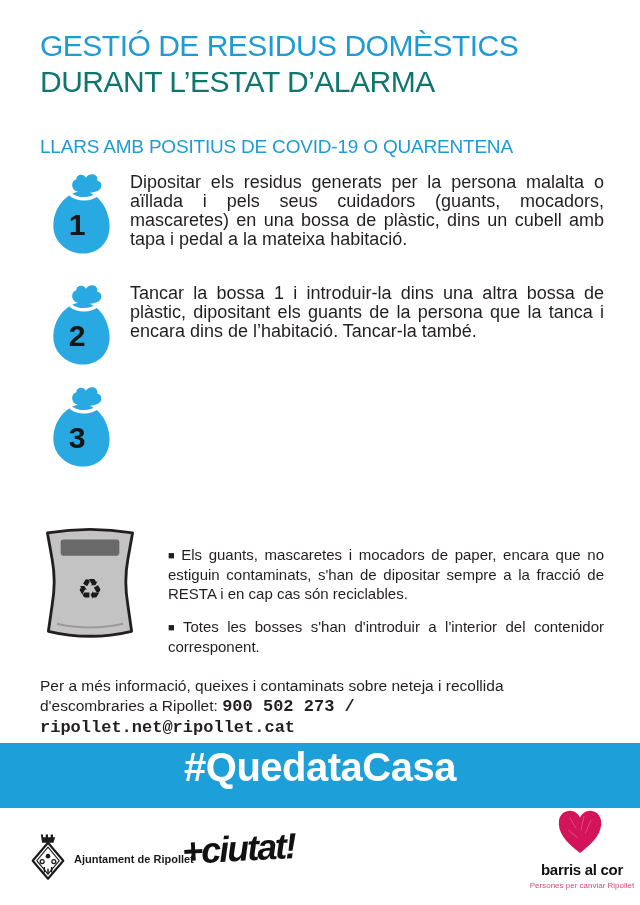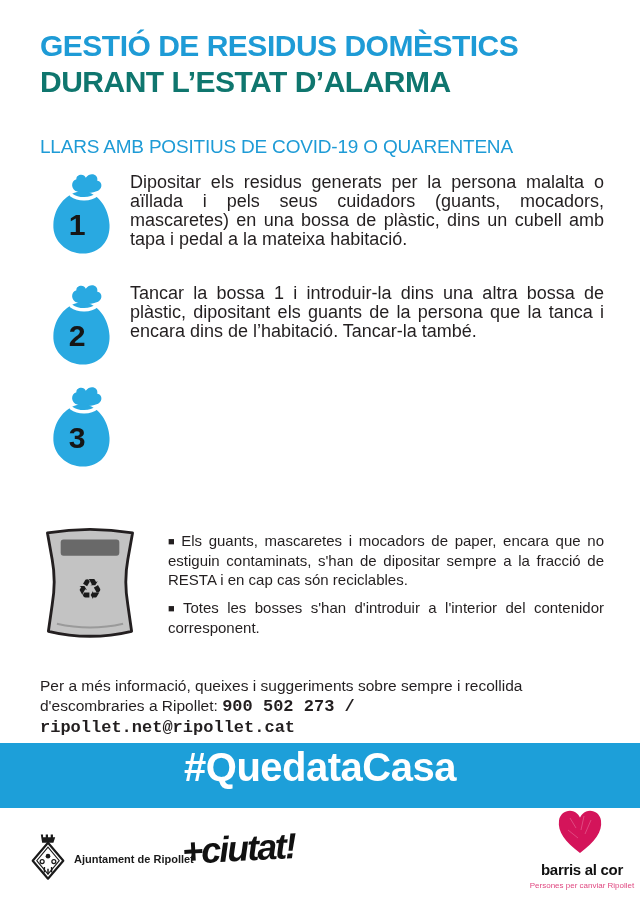--- a/index.html
+++ b/index.html
@@ -1,38 +1,38 @@
 <!DOCTYPE html>
 <html><head>
 <meta charset="utf-8">
 <style>
   html,body{margin:0;padding:0;background:#ffffff;}
   body{font-family:"Liberation Sans", sans-serif; color:#231F20;}
   .page{position:relative;width:640px;height:905px;background:#fff;overflow:hidden;}
 
   .title{position:absolute;top:28px;left:40px;right:30px;line-height:36px;
-         font-weight:bold;font-size:30px;letter-spacing:-0.5px;}
+         font-weight:normal;font-size:30px;letter-spacing:-0.5px;}
   .title .t1{color:#1E9BD6;display:block;}
   .title .t2{color:#0f766e;display:block;}
 
   .sec-heading{position:absolute;left:40px;font-size:19px;font-weight:normal;
                color:#1E9BD6;letter-spacing:-0.2px;}
   .h-covid{top:136px;}
   .h-resta{top:489px;}
 
   .step{position:absolute;left:44px;width:560px;display:flex;align-items:flex-start;}
   .s1{top:170px;} .s2{top:281px;} .s3{top:383px;}
   .bag-wrap{flex:0 0 78px;margin-right:8px;}
   .step-text{font-size:18px;line-height:19px;text-align:justify;padding-top:3px;color:#231F20;}
   .bag-num{font:bold 42px "Liberation Sans",sans-serif;fill:#161616;}
 
   .row2{position:absolute;top:522px;left:38px;width:566px;display:flex;align-items:flex-start;}
   .bin-wrap{flex:0 0 106px;margin-right:24px;}
   .bullets{font-size:15px;line-height:19px;text-align:justify;padding-top:9px;}
-  .bullets p{margin:0 0 9px 0;}
+  .bullets p{margin:14px 0 9px 0;}
   .marker{font-size:11px;vertical-align:1px;margin-right:4px;}
 
   .contact{position:absolute;top:676px;left:40px;width:562px;font-size:15.5px;line-height:20px;}
   .contact .b{font-weight:bold;font-size:17px;font-family:Liberation Mono, monospace;}
 
   .banner{position:absolute;top:743px;left:0;width:640px;height:65px;background:#1D9FD9;
           color:#fff;text-align:center;font-size:40px;font-weight:bold;line-height:49px;
           letter-spacing:-0.5px;}
 
   .crest{position:absolute;left:30px;top:829px;}
@@ -103,21 +103,21 @@
         <text x="55" y="78" text-anchor="middle" class="recycle-glyph" fill="#1A1A1A">♻</text>
       </svg>
     </div>
     <div class="bullets">
       <p><span class="marker">■</span><span>Els guants, mascaretes i mocadors de paper, encara que no estiguin contaminats, s'han de dipositar sempre a la fracció de RESTA i en cap cas són reciclables.</span></p>
       <p><span class="marker">■</span><span>Totes les bosses s'han d'introduir a l'interior del contenidor corresponent.</span></p>
     </div>
   </div>
 
   <div class="contact">
-    <span>Per a més informació, queixes i suggeriments sobre sempre i recollida d'escombraries a Ripollet: </span><span class="b">900 502 273</span><span class="b"> / </span><span class="b">ripollet.net@ripollet.cat</span>
+    <span>Per a més informació, queixes i contaminats sobre neteja i recollida d'escombraries a Ripollet: </span><span class="b">900 502 273</span><span class="b"> / </span><span class="b">ripollet.net@ripollet.cat</span>
   </div>
 
   <div class="banner">#QuedataCasa</div>
 
   <div class="crest">
     <svg width="36" height="58" viewBox="0 0 40 58" aria-hidden="true">
       <path d="M12,3 h2.5 v3 h3 v-3 h2.5 v3 h3 v-3 h2.5 v3 h2.5 l-2,6 h-12.5 Z" fill="#1A1A1A"></path>
       <path d="M20,12 L37,32 L20,52 L3,32 Z" fill="#ffffff" stroke="#1A1A1A" stroke-width="2.4" stroke-linejoin="round"></path>
       <path d="M20,17 L32.5,32 L20,47 L7.5,32 Z" fill="none" stroke="#1A1A1A" stroke-width="1.2"></path>
       <circle cx="20" cy="27" r="2.6" fill="#1A1A1A"></circle>

